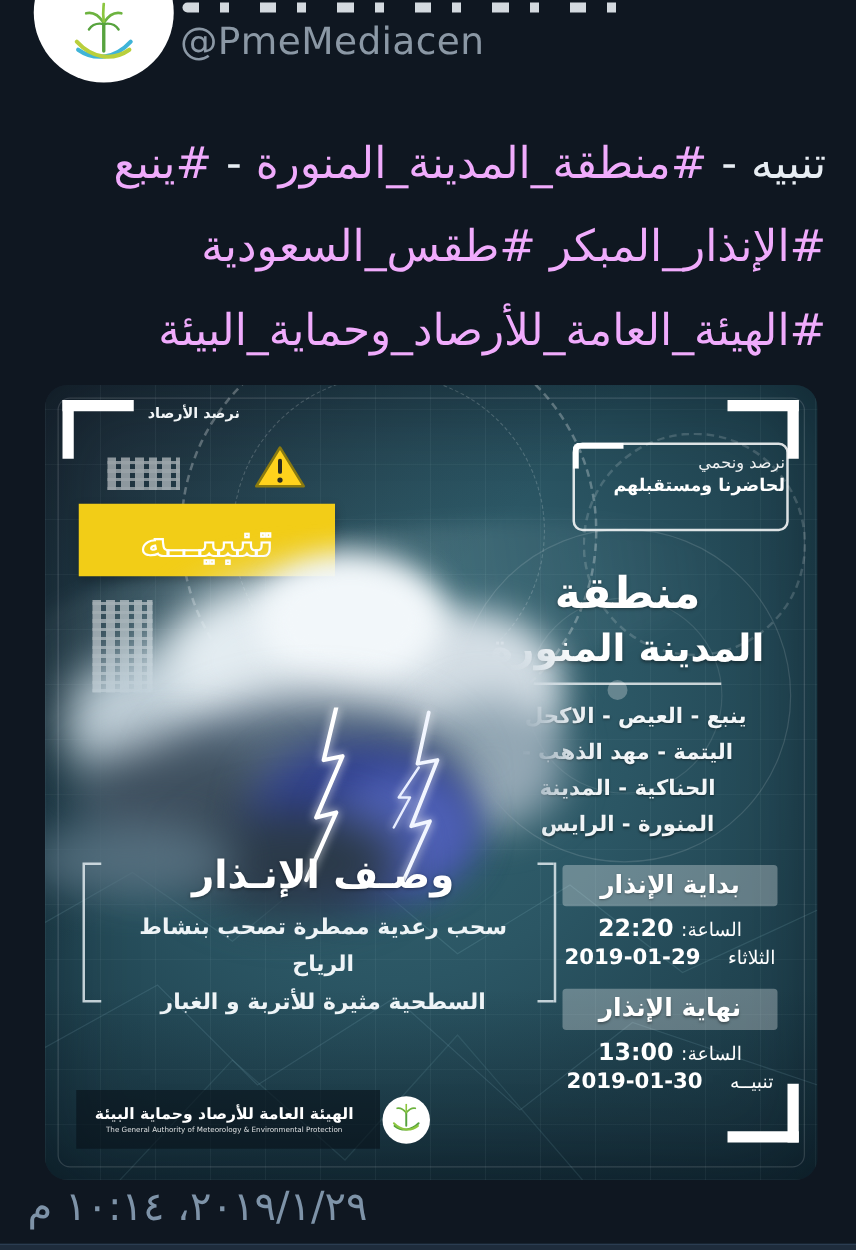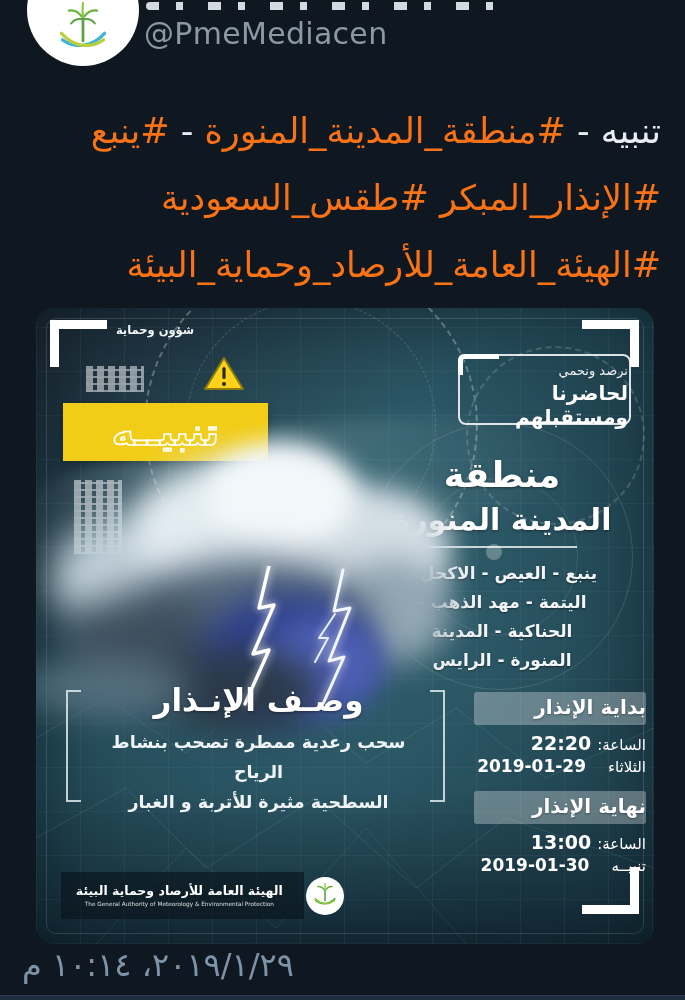--- a/index.html
+++ b/index.html
@@ -20,21 +20,21 @@
     opacity:.9;
   }
   .handle{
     position:absolute;left:144px;top:16px;font-size:30px;color:#8b98a5;letter-spacing:.3px;
   }
   
   .tweet-text{
     position:absolute;right:24px;left:20px;top:98px;direction:rtl;text-align:right;
     font-size:35px;line-height:67px;color:#e7edf3;font-weight:500;
   }
-  .hashtag{color:#f97316;text-decoration:none;cursor:pointer;margin-top:44px;}
+  .hashtag{color:#f0abfc;text-decoration:none;cursor:pointer;margin-top:44px;}
   
   .info{
     position:absolute;left:36px;top:308px;width:618px;height:636px;border-radius:18px;
     overflow:hidden;
     background:
       linear-gradient(135deg,rgba(26,33,44,.8) 0%,rgba(26,33,44,0) 38%),
       linear-gradient(0deg,rgba(13,28,38,.55) 0%,rgba(13,28,38,0) 24%),
       radial-gradient(ellipse at 45% 42%,#356672 0%,#2b5664 40%,#224653 68%,#1a3844 100%);
     box-shadow:inset 0 0 70px rgba(0,10,20,.45);
   }
@@ -87,21 +87,21 @@
     -webkit-text-stroke:1.7px #ffffff;text-shadow:0 0 1px #fff;letter-spacing:1px;
   }
   
   .slogan{
     position:absolute;left:422px;top:46px;width:162px;height:60px;
     border:2px solid rgba(255,255,255,.85);border-radius:8px;direction:rtl;text-align:right;
     color:#fff;padding:7px 1px 0 6px;box-sizing:content-box;
   }
   .slogan-corner{position:absolute;left:-2px;top:-2px;width:36px;height:16px;border-left:5px solid #fff;border-top:5px solid #fff;border-top-left-radius:6px;}
   .slogan-l1{font-size:13px;opacity:.92;}
-  .slogan-l2{font-size:20px;font-weight:bold;margin-top:3px;}
+  .slogan-l2{font-size:14px;font-weight:bold;margin-top:3px;}
   
   .region{position:absolute;left:350px;top:147px;width:232px;text-align:center;color:#fff;direction:rtl;}
   .region-l1{font-size:35px;font-weight:bold;text-shadow:0 1px 3px rgba(0,0,0,.4);}
   .region-l2{font-size:30px;font-weight:bold;margin-top:7px;text-shadow:0 1px 3px rgba(0,0,0,.4);}
   .region-underline{width:150px;height:2px;background:rgba(255,255,255,.75);margin:9px auto 0;}
   .areas{margin-top:11px;font-size:17px;font-weight:bold;line-height:29px;color:#f2f6f8;text-shadow:0 1px 2px rgba(0,0,0,.45);}
   
   .cloud{position:absolute;left:0;top:135px;width:430px;height:300px;}
   .b{position:absolute;border-radius:50%;}
   .b1{left:95px;top:15px;width:240px;height:140px;background:#e3ecf1;filter:blur(16px);}
@@ -122,21 +122,21 @@
   .desc-body{margin-top:9px;font-size:17.5px;font-weight:bold;line-height:30px;color:#eef4f7;}
   .dbr{position:absolute;width:15px;height:112px;opacity:.85;}
   .dbr:before,.dbr:after{content:"";position:absolute;width:13px;height:2px;background:#dfe9ee;}
   .dbr-l{left:30px;top:382px;border-left:2px solid #dfe9ee;}
   .dbr-l:before{left:0;top:0;}
   .dbr-l:after{left:0;bottom:0;}
   .dbr-r{left:392px;top:382px;border-right:2px solid #dfe9ee;}
   .dbr-r:before{right:0;top:0;}
   .dbr-r:after{right:0;bottom:0;}
   
-  .alerts{position:absolute;left:438px;top:384px;width:172px;direction:rtl;color:#fff;}
+  .alerts{position:absolute;left:414px;top:384px;width:172px;text-align:center;direction:rtl;color:#fff;}
   .alert-header{
     background:rgba(255,255,255,.30);border-radius:3px;font-size:20px;font-weight:bold;
     padding:3px 0 6px;text-shadow:0 1px 2px rgba(0,0,0,.35);
   }
   .alert-header.second{margin-top:15px;}
   .alert-time{margin-top:7px;font-size:15px;}
   .alert-time .t-value{font-size:19px;font-weight:bold;margin-right:6px;}
   .alert-date{font-size:15px;margin-top:2px;}
   .alert-date .d-value{font-size:17px;font-weight:bold;margin-right:22px;}
   
@@ -195,21 +195,21 @@
       <polyline points="90,300 140,330 210,318 250,345" fill="none" stroke="rgba(200,240,245,0.20)" stroke-width="1"></polyline>
       <polyline points="215,300 255,300 275,315 340,315" fill="none" stroke="rgba(200,240,245,0.25)" stroke-width="1.2"></polyline>
     </svg>
 
     <div class="inner-frame"></div>
     <div class="br br-tl"></div>
     <div class="br br-tr"></div>
     <div class="br br-br"></div>
 
     <div class="dept">
-      <div>شؤون وحماية</div>
+      <div>نرصد الأرصاد</div>
     </div>
 
     <div class="noise noise1"></div>
     <div class="noise noise2"></div>
 
     <svg class="warn" width="44" height="38" viewBox="0 0 44 38">
       <polygon points="22,3 41,34 3,34" fill="#ffd21c" stroke="#8a7a10" stroke-width="2" stroke-linejoin="round"></polygon>
       <rect x="20.4" y="12" width="3.2" height="12" rx="1.5" fill="#2b2b20"></rect>
       <circle cx="22" cy="29" r="2.1" fill="#2b2b20"></circle>
     </svg>

